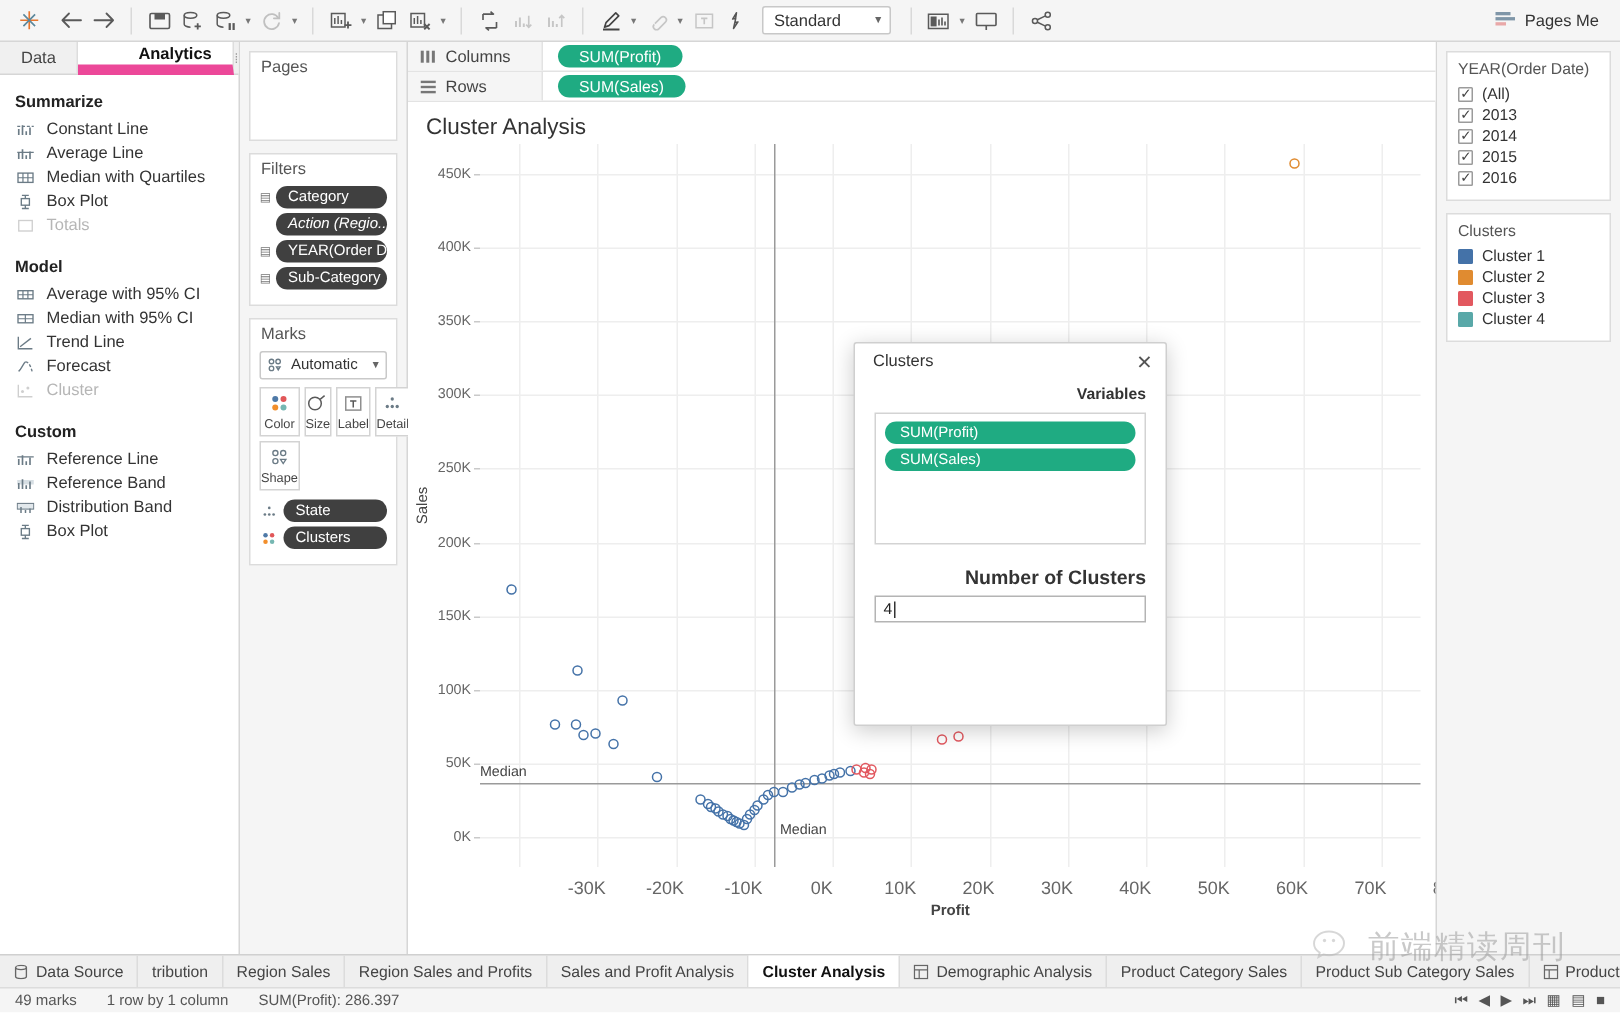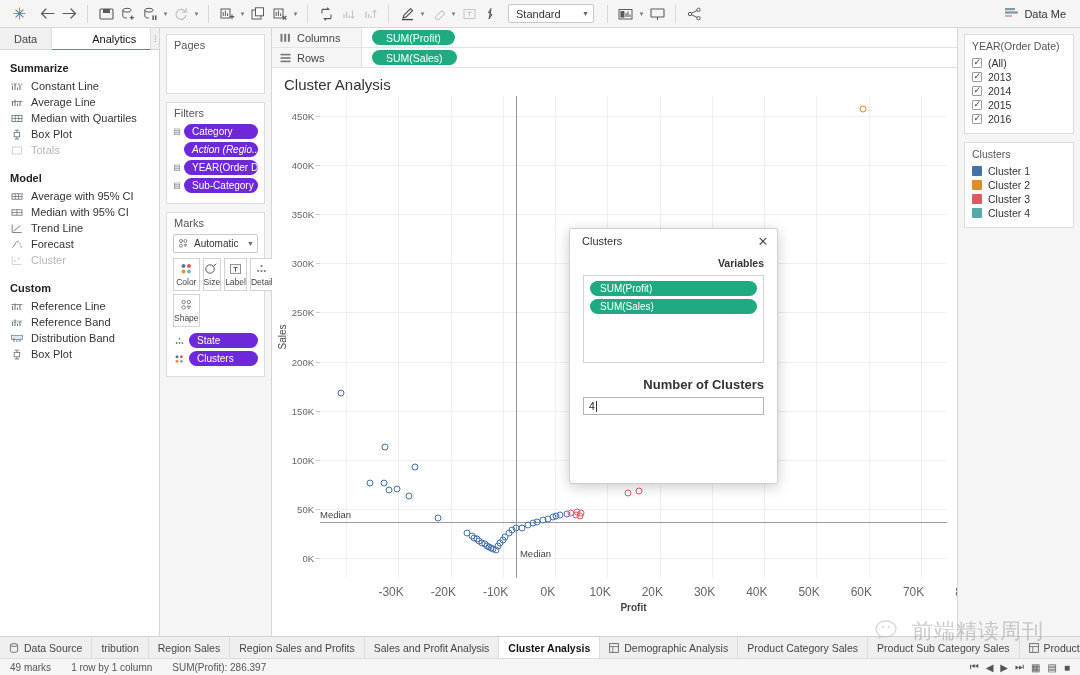--- a/index.html
+++ b/index.html
@@ -38,38 +38,38 @@
     font-size:11px; color:#333;
   }
 
   
   .bodyrow { flex:1; display:flex; min-height:0; }
 
   
   .leftpane { width:160px; min-width:160px; background:#fff; border-right:1px solid #d6d6d6; display:flex; flex-direction:column; }
   .lp-tabs { height:22px; display:flex; align-items:stretch; border-bottom:1px solid #d6d6d6; background:#f0f0f0; }
   .lp-tab { padding:0 14px; display:flex; align-items:center; font-size:11px; color:#444; border-right:1px solid #ddd; }
-  .lp-tab.active { background:#fff; font-weight:normal; color:#111; border-bottom:1px solid #ec4899; margin-bottom:-1px;padding-left:40px; }
+  .lp-tab.active { background:#fff; font-weight:bold; color:#111; border-bottom:7px solid #ec4899; margin-bottom:-1px;padding-left:40px; }
   .lp-grip { margin-left:auto; width:16px; display:flex; align-items:center; justify-content:center; color:#999; font-size:9px; }
   .lp-body { padding:8px 0 0 0; }
   .lp-head { font-weight:bold; font-size:11px; color:#222; padding:4px 10px 4px 10px; }
   .lp-item { display:flex; align-items:center; gap:8px; padding:2px 10px; height:16px; font-size:11px; color:#333; }
   .lp-item.disabled { color:#b6b6b6; }
   .lp-ic { width:13px; height:13px; display:flex; align-items:center; justify-content:center; color:#6b7b86; flex:0 0 13px;}
   .lp-item.disabled .lp-ic { color:#cfcfcf; }
   .lp-gap { height:10px; }
 
   
   .cards { width:112px; min-width:112px; background:#f5f5f5; border-right:1px solid #d6d6d6; padding:6px 6px 0 6px; }
   .card { background:#fff; border:1px solid #dcdcdc; margin-bottom:8px; }
   .card-title { font-size:11px; color:#555; padding:4px 7px 2px 7px; }
   .card-body { padding:3px 6px 7px 6px; }
   .pagesbox { height:40px; }
   .pill {
-    height:15px; border-radius:8px; background:#6d28d9; color:#fff;
+    height:15px; border-radius:8px; background:#404040; color:#fff;
     font-size:10px; display:flex; align-items:center; padding:0 8px;
     white-space:nowrap; overflow:hidden; flex:1;
   }
   .pill.italic { font-style:italic; }
   .filt-row { display:flex; align-items:center; gap:3px; margin-bottom:3px; }
   .filt-row .fic { width:8px; font-size:8px; color:#777; text-align:center; flex:0 0 8px; }
   .pill .plink { margin-left:auto; font-size:9px; }
   .marks-select {
     height:19px; border:1px solid #c9c9c9; background:#fff; border-radius:2px;
     display:flex; align-items:center; gap:4px; padding:0 3px 0 4px; margin-bottom:5px;
@@ -303,21 +303,21 @@
           <path d="M4.6 6.2l5.4-2.6M4.6 7.8l5.4 2.6" stroke="#5a5a5a" stroke-width="1"></path>
         </svg>
     </div>
 
     <div class="showme">
       <svg width="15" height="13" viewBox="0 0 15 13">
         <rect x="1" y="1" width="10" height="2.2" fill="#7f96a8"></rect>
         <rect x="1" y="4.4" width="13" height="2.2" fill="#7f96a8"></rect>
         <rect x="1" y="7.8" width="7" height="2.2" fill="#e9a8a8"></rect>
       </svg>
-      <span>Data Me</span>
+      <span>Pages Me</span>
     </div>
   </div>
 
   <div class="bodyrow">
 
     <div class="leftpane">
       <div class="lp-tabs">
         <div class="lp-tab">Data</div>
         <div class="lp-tab active">Analytics</div>
         <div class="lp-grip">⁞</div>

